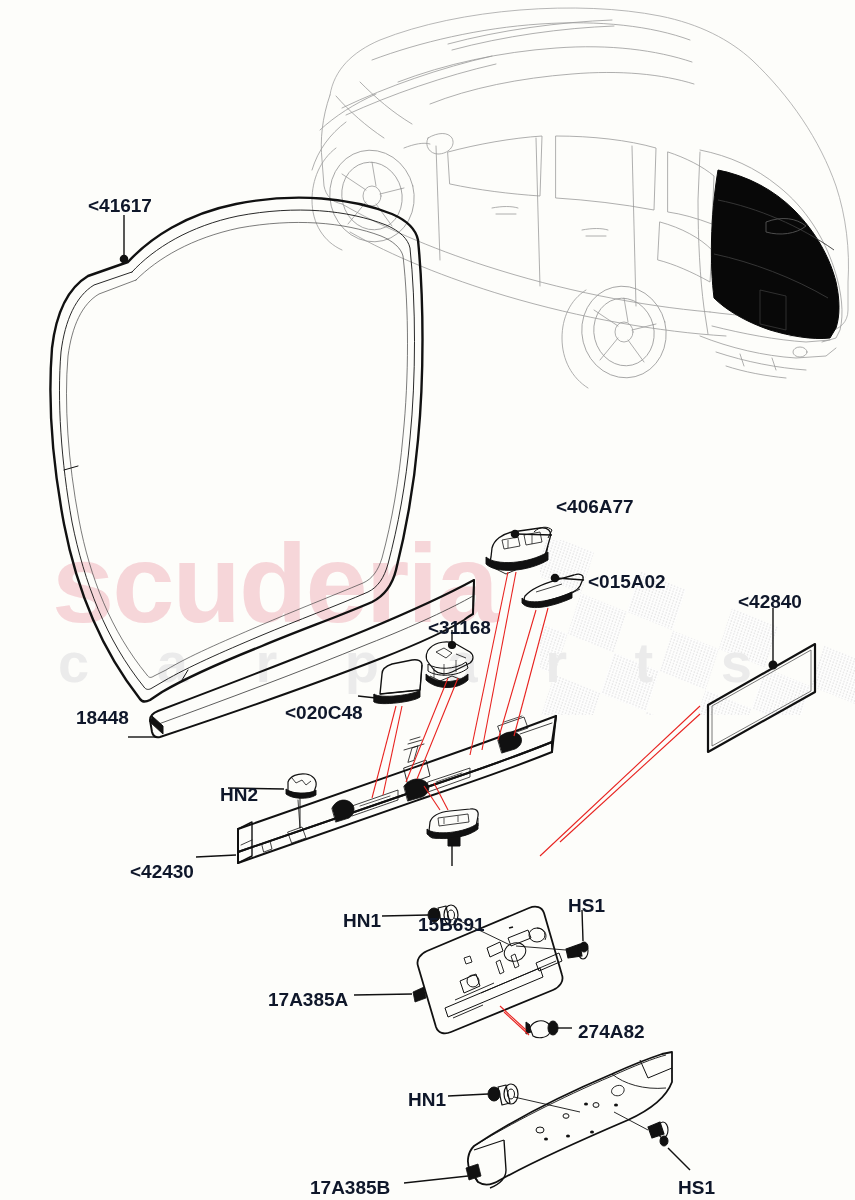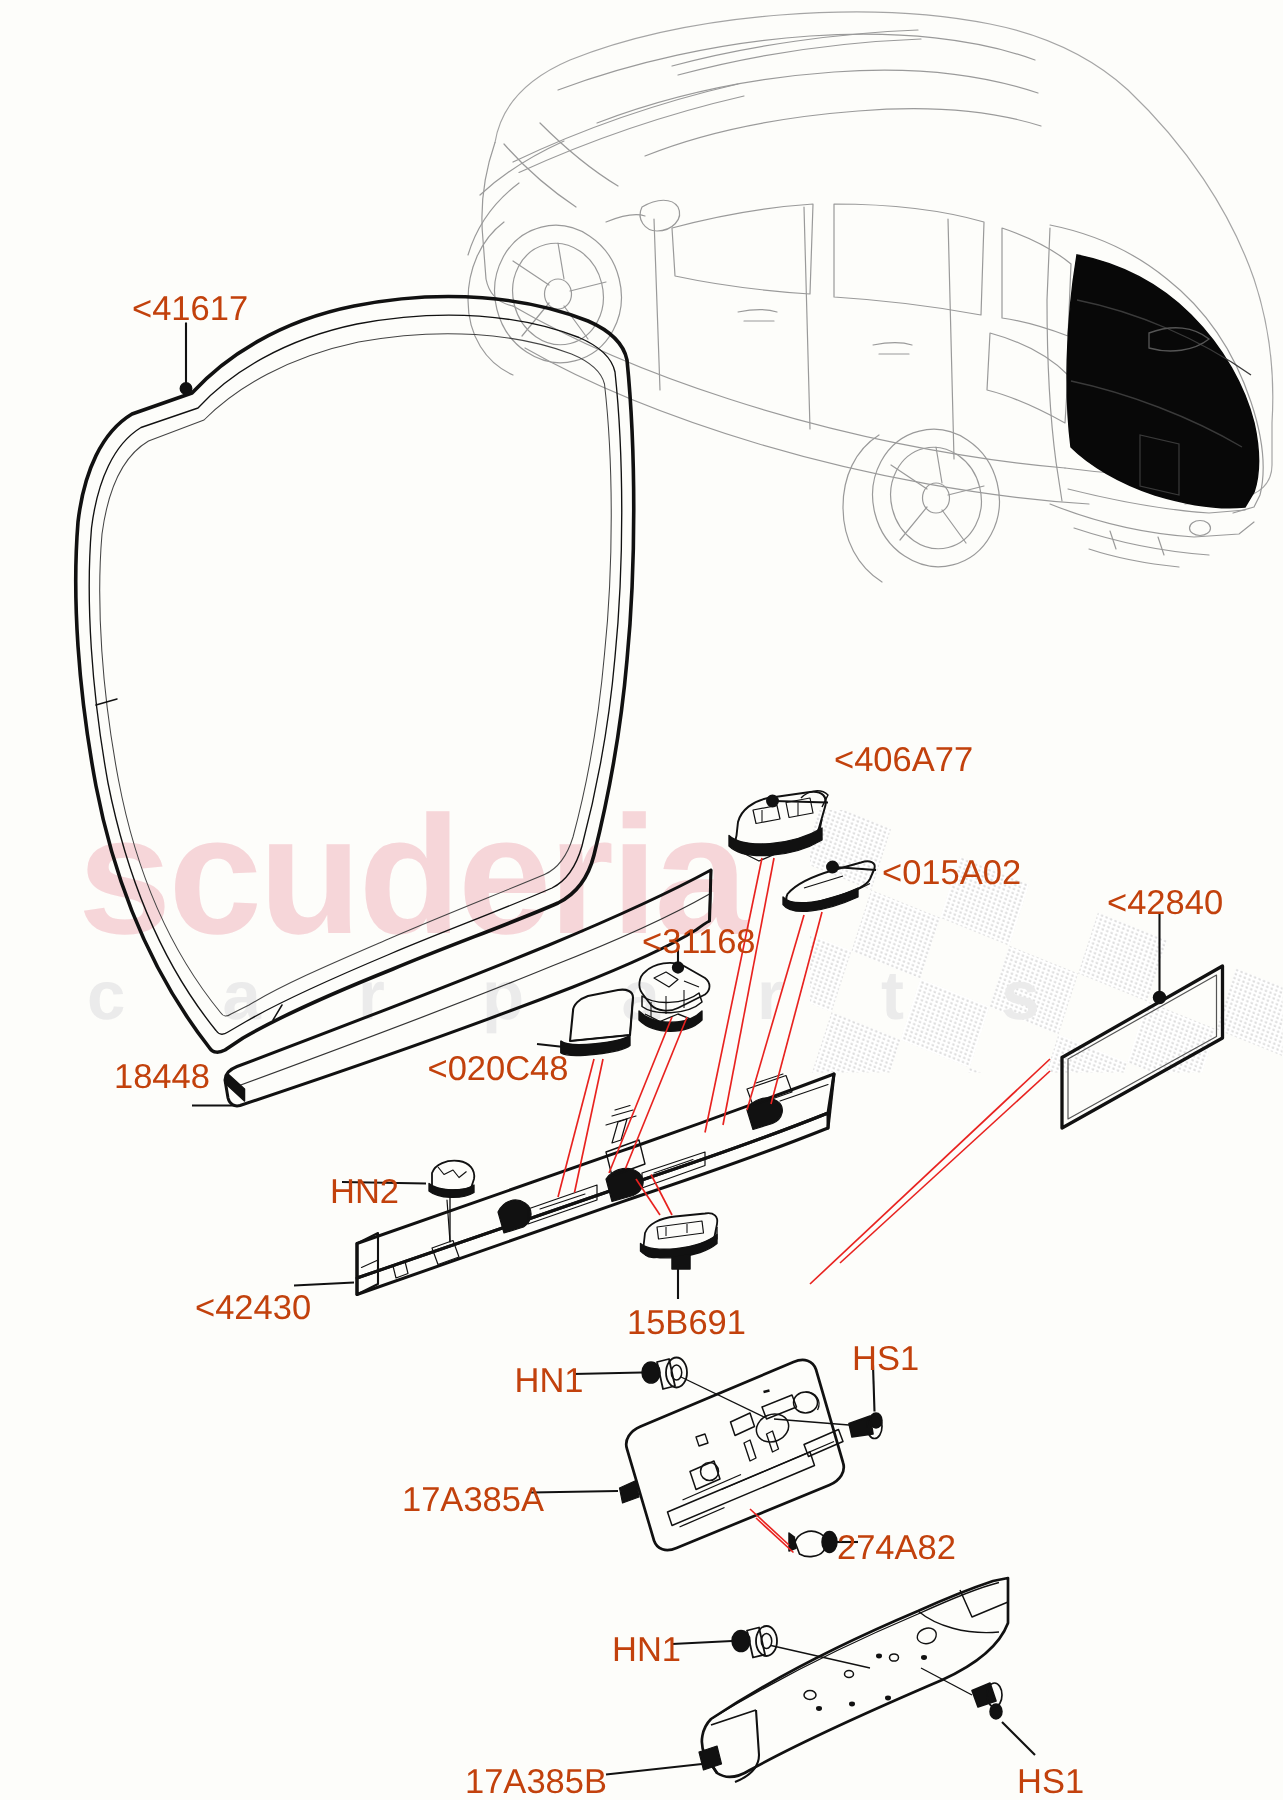--- a/index.html
+++ b/index.html
@@ -8,44 +8,44 @@
     width:855px;height:1200px;
     background:#fdfdfa;
     font-family:"Liberation Sans", sans-serif;
     overflow:hidden;
     position:relative;
   }
   #stage{position:absolute;left:0;top:0;width:855px;height:1200px;}
   #stage svg{position:absolute;left:0;top:0;}
   .lbl{
     position:absolute;
-    color:#c2410c;
+    color:#0f172a;
     font-family:"Liberation Sans", sans-serif;
-    font-size:23px;
-    font-weight:400;
+    font-size:19px;
+    font-weight:700;
     white-space:nowrap;
     letter-spacing:0px;
     line-height:19px;
   }
   .wm-main{
     position:absolute;
     left:52px; top:528px;
     font-family:"Liberation Sans", sans-serif;
     font-size:112px;
     font-weight:700;
     color:#f6d6d9;
     letter-spacing:-2px;
     line-height:112px;
     user-select:none;
   }
   .wm-sub{
     position:absolute;
     left:58px; top:640px;
     font-family:"Liberation Sans", sans-serif;
-    font-size:46px;
+    font-size:56px;
     font-weight:700;
     color:#ebebeb;
     letter-spacing:26px;
     line-height:46px;
     user-select:none;
   }
 </style>
 </head>
 <body>
 
@@ -491,22 +491,22 @@
 
   <div class="lbl" style="left:88px;  top:196px;">&lt;41617</div>
   <div class="lbl" style="left:76px;  top:708px;">18448</div>
   <div class="lbl" style="left:285px; top:703px;">&lt;020C48</div>
   <div class="lbl" style="left:188px; top:785px;margin-left:32px;">HN2</div>
   <div class="lbl" style="left:130px; top:862px;text-align:right;">&lt;42430</div>
   <div class="lbl" style="left:428px; top:618px;">&lt;31168</div>
   <div class="lbl" style="left:556px; top:497px;">&lt;406A77</div>
   <div class="lbl" style="left:588px; top:572px;">&lt;015A02</div>
   <div class="lbl" style="left:738px; top:592px;">&lt;42840</div>
-  <div class="lbl" style="left:418px; top:872px;">15B691</div>
+  <div class="lbl" style="left:418px; top:915px;">15B691</div>
   <div class="lbl" style="left:343px; top:911px;">HN1</div>
   <div class="lbl" style="left:568px; top:896px;">HS1</div>
   <div class="lbl" style="left:268px; top:990px;">17A385A</div>
-  <div class="lbl" style="left:558px; top:1022px;text-align:right;">274A82</div>
+  <div class="lbl" style="left:578px; top:1022px;text-align:right;">274A82</div>
   <div class="lbl" style="left:408px; top:1090px;">HN1</div>
   <div class="lbl" style="left:310px; top:1178px;">17A385B</div>
   <div class="lbl" style="left:678px; top:1178px;">HS1</div>
 
 </div>
 
 </body></html>

